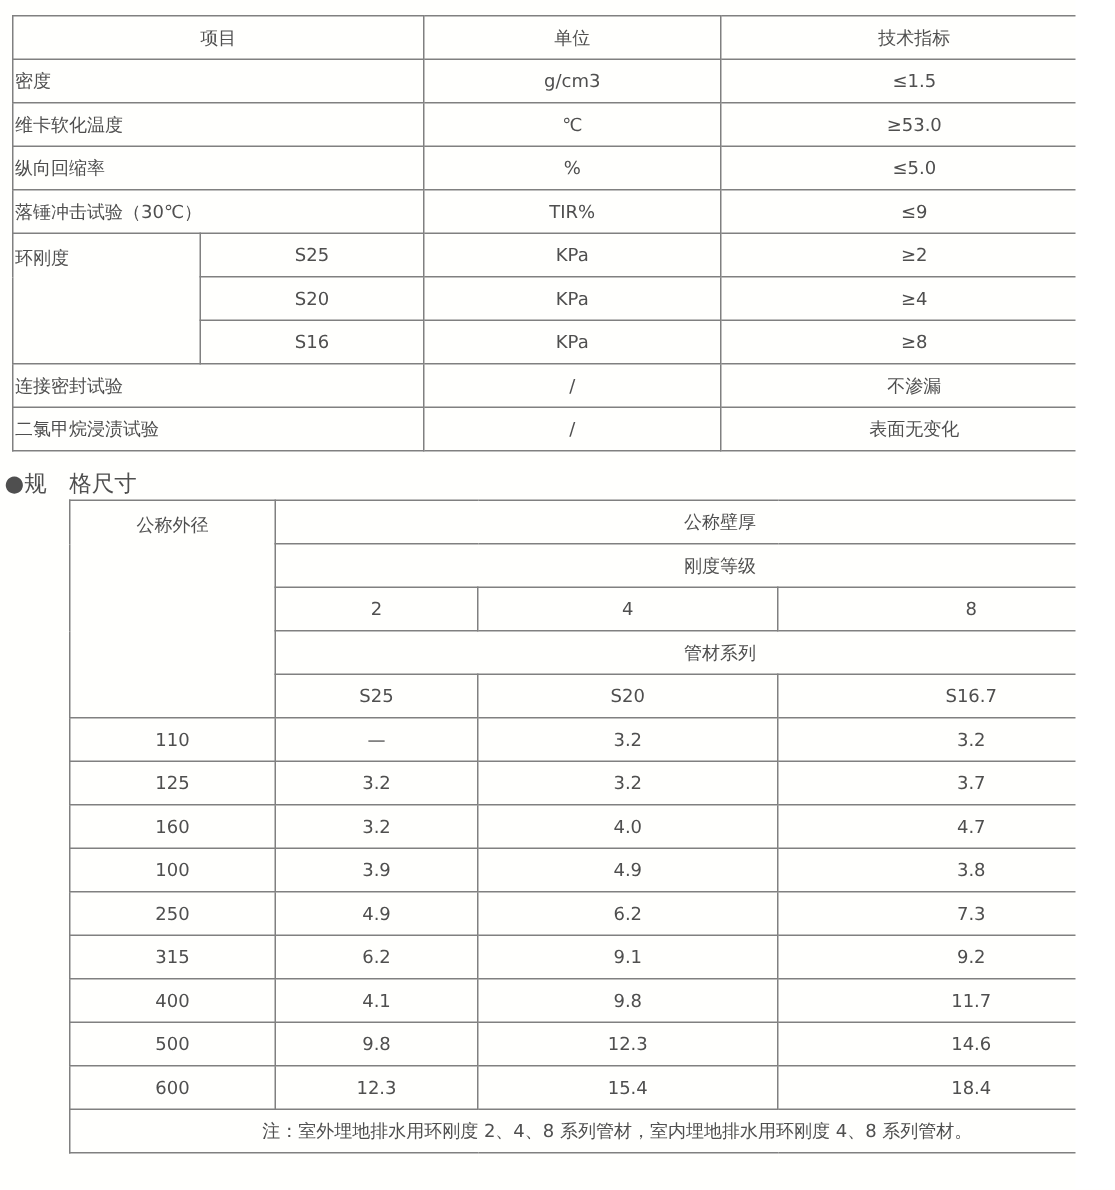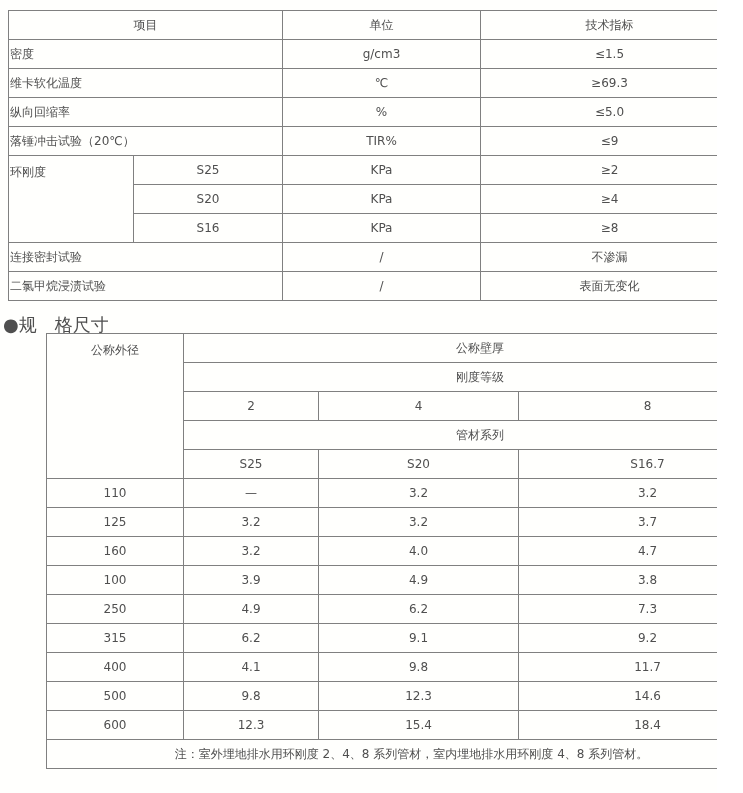--- a/index.html
+++ b/index.html
@@ -44,21 +44,21 @@
   }
   table.tbl td.vtop {
     vertical-align: top;
     padding-top: 8px;
   }
   #props-table { top: 10px; }
   #dims-table  { top: 333px; margin-left: 38px; }
   .section-title {
     position: absolute;
     left: 3px; top: 313px;
-    font-size: 18px;
+    font-size: 15px;
     color: var(--text);
     white-space: pre;
   }
   td.note-cell {
     height: 24px;
     text-align: left;
     padding-left: 2px;
   }
 </style>
 </head>
@@ -80,29 +80,29 @@
         <td>技术指标</td>
       </tr>
       <tr>
         <td colspan="2" class="left">密度</td>
         <td>g/cm3</td>
         <td>≤1.5</td>
       </tr>
       <tr>
         <td colspan="2" class="left">维卡软化温度</td>
         <td>℃</td>
-        <td>≥69.3</td>
+        <td>≥53.0</td>
       </tr>
       <tr>
         <td colspan="2" class="left">纵向回缩率</td>
         <td>%</td>
         <td>≤5.0</td>
       </tr>
       <tr>
-        <td colspan="2" class="left">落锤冲击试验（20℃）</td>
+        <td colspan="2" class="left">落锤冲击试验（30℃）</td>
         <td>TIR%</td>
         <td>≤9</td>
       </tr>
       <tr>
         <td rowspan="3" class="left vtop">环刚度</td>
         <td>S25</td>
         <td>KPa</td>
         <td>≥2</td>
       </tr>
       <tr>

